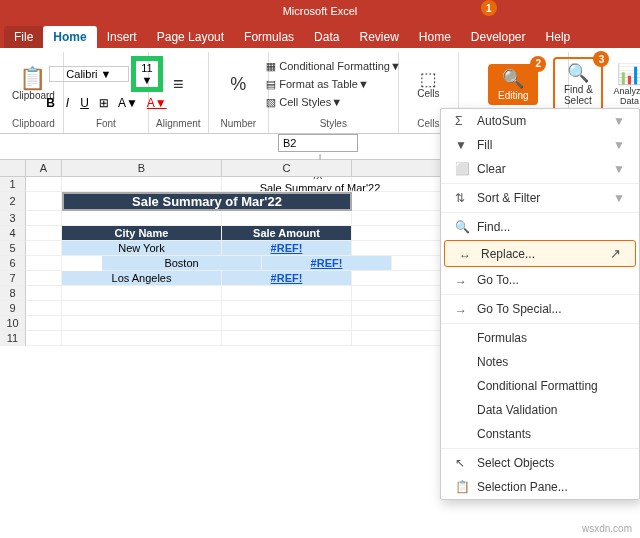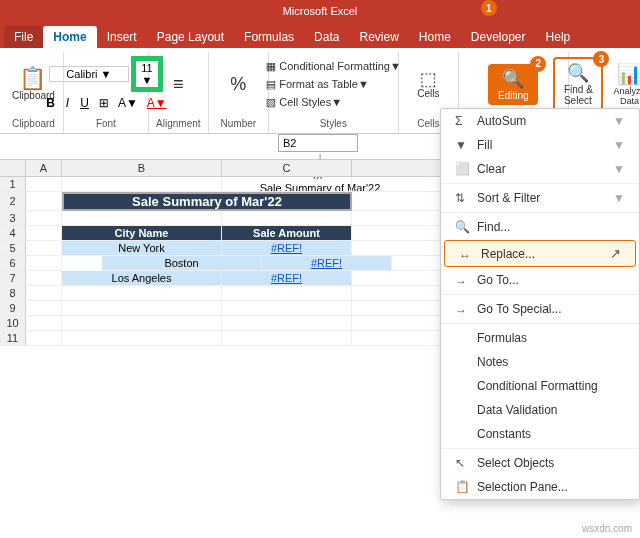--- a/index.html
+++ b/index.html
@@ -39,21 +39,21 @@
     .col-headers { display: flex; background: #f0f0f0; border-bottom: 1px solid #ccc; }
     .col-header { border-right: 1px solid #ccc; text-align: center; font-size: 11px; color: #333; padding: 2px 0; }
     .row { display: flex; }
     .row-num { background: #f0f0f0; border-right: 1px solid #ccc; border-bottom: 1px solid #eee; text-align: center; font-size: 11px; color: #333; min-width: 26px; padding: 1px 0; display: flex; align-items: center; justify-content: center; }
     .cell { border-right: 1px solid #eee; border-bottom: 1px solid #eee; font-size: 11px; overflow: hidden; display: flex; align-items: center; justify-content: center; }
 
     
     .table-header { background: #2e4057; color: white; font-weight: bold; }
     .table-row-data { background: #cce4f7; }
     .merged-title { background: #2e4057; color: white; font-weight: bold; font-size: 13px; }
-    .ref-error { color: #1155cc; text-decoration: underline; }
+    .ref-error { color: #1155cc; text-decoration: underline; font-weight: bold; }
 
     
     .dropdown-overlay { position: absolute; top: 108px; left: 440px; background: white; border: 1px solid #ccc; box-shadow: 2px 4px 12px rgba(0,0,0,0.2); width: 200px; z-index: 100; border-radius: 2px; }
     .dropdown-item { padding: 5px 14px; font-size: 12px; color: #333; cursor: pointer; display: flex; align-items: center; gap: 6px; white-space: nowrap; }
     .dropdown-sep { border-top: 1px solid #eee; margin: 2px 0; }
     .dropdown-item .item-icon { font-size: 12px; color: #555; min-width: 16px; }
     .dropdown-item.active-item { background: #fff3e0; border: 1px solid #e8690a; margin: 1px 2px; border-radius: 2px; }
 
     
     .analyze-btn { display: flex; flex-direction: column; align-items: center; padding: 2px 4px; cursor: pointer; border-radius: 3px; font-size: 10px; color: #333; min-width: 44px; }

